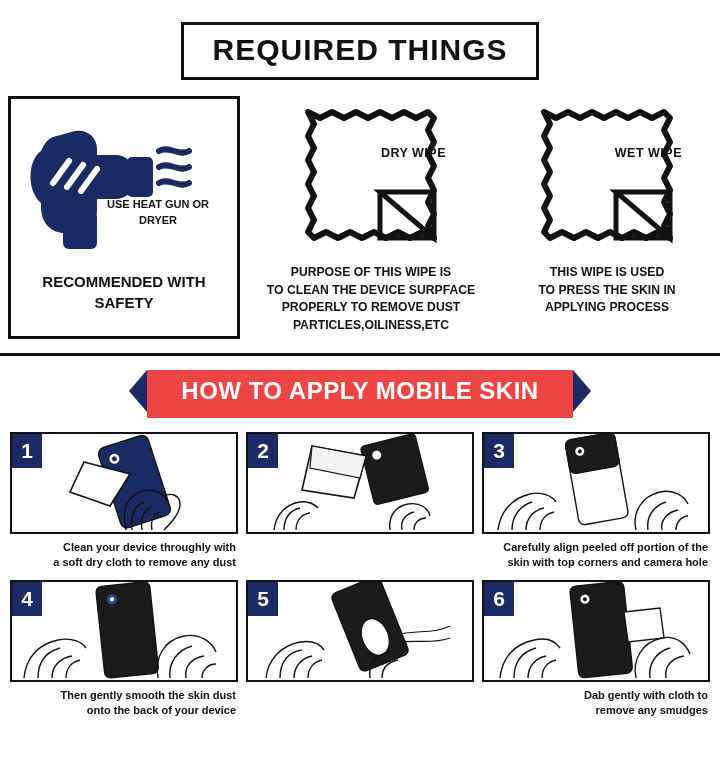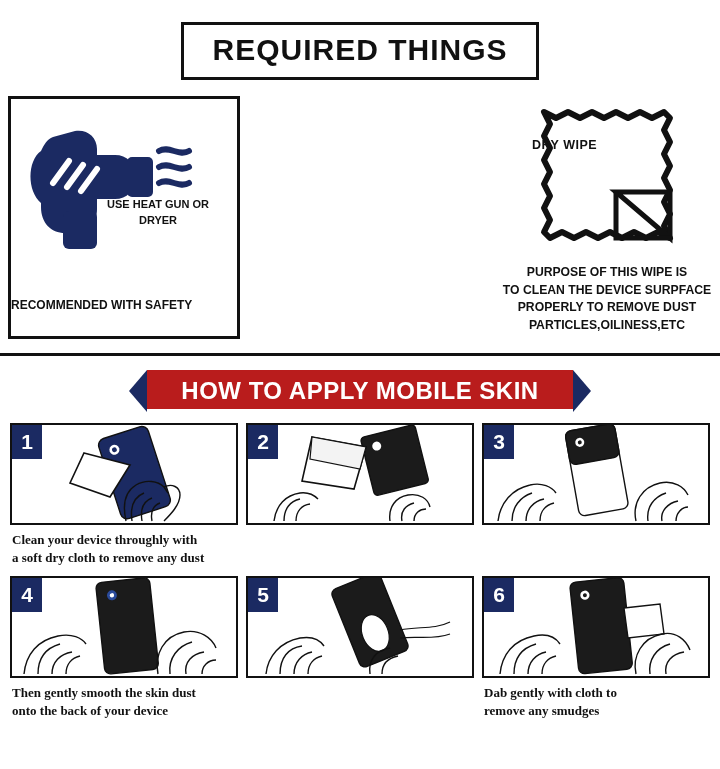--- a/index.html
+++ b/index.html
@@ -74,42 +74,42 @@
     text-align: center;
     font-size: 11px;
     font-weight: bold;
     line-height: 1.45;
   }
   .heatgun-bottom {
     position: absolute;
     left: 0;
     right: 0;
     bottom: 22px;
-    text-align: left;
-    font-size: 12px;
+    text-align: center;
+    font-size: 15px;
     font-weight: bold;
     line-height: 1.45;
   }
 
   .wipe-cell {
     width: 210px;
     text-align: center;
   }
   .wipe-art {
     width: 150px;
     height: 150px;
     margin: 4px auto 0 auto;
     position: relative;
   }
   .wipe-label {
     position: absolute;
-    top: 38px;
+    top: 46px;
     left: 0;
     right: 0;
-    text-align: left;
+    text-align: right;
     font-size: 12.5px;
     font-weight: bold;
     letter-spacing: 0.5px;
   }
   .wipe-caption {
     margin-top: 14px;
     font-size: 12.2px;
     font-weight: bold;
     line-height: 1.45;
   }
@@ -123,26 +123,26 @@
   }
 
   
   .banner-wrap {
     display: flex;
     justify-content: center;
     margin-top: 14px;
   }
   .banner {
     position: relative;
-    background: #b91c1c;
+    background: #ef4444;
     color: #ffffff;
     font-size: 24px;
     font-weight: bold;
     letter-spacing: 0.5px;
-    padding: 7px 34px 4px 34px;
+    padding: 7px 34px 13px 34px;
     text-align: center;
   }
   .banner::before,
   .banner::after {
     content: "";
     position: absolute;
     top: 0;
     width: 0;
     height: 0;
     border-top: 21px solid transparent;
@@ -185,27 +185,26 @@
     background: #1b2a62;
     color: #ffffff;
     font-size: 21px;
     font-weight: bold;
     display: flex;
     align-items: center;
     justify-content: center;
     z-index: 5;
   }
   .step-caption {
-    text-align: left;
-    font-size: 13px;
+    text-align: right;
+    font-size: 11px;
     font-weight: bold;
     line-height: 1.35;
     padding: 6px 2px 8px 2px;
     white-space: pre-line;
-    font-family: Liberation Serif, serif;
   }
   .art {
     position: absolute;
     inset: 0;
   }
   svg { display: block; }
 </style>
 </head>
 <body>
 
@@ -273,20 +272,36 @@
           <path d="M84,92 L84,138 L138,138" fill="none" stroke="#111111" stroke-width="5"></path>
         </svg>
         <div class="wipe-label">DRY WIPE</div>
       </div>
       <div class="wipe-caption" style="white-space: pre-line;">PURPOSE OF THIS WIPE IS
 TO CLEAN THE DEVICE SURPFACE
 PROPERLY  TO REMOVE DUST
 PARTICLES,OILINESS,ETC</div>
     </div>
 
+    <div class="req-cell wipe-cell">
+      <div class="wipe-art">
+        <svg viewBox="0 0 150 150" width="150" height="150" aria-hidden="true">
+          <polygon points="12,12 24,18 36,12 48,18 60,12 72,18 84,12 96,18 108,12 120,18 132,12 138,18
+                           132,30 138,42 132,54 138,66 132,78 138,90 132,102 138,114 132,126 138,138
+                           126,132 114,138 102,132 90,138 78,132 66,138 54,132 42,138 30,132 18,138 12,132
+                           18,120 12,108 18,96 12,84 18,72 12,60 18,48 12,36 18,24" fill="none" stroke="#111111" stroke-width="6" stroke-linejoin="round"></polygon>
+          <path d="M84,92 L138,92 L138,138 Z" fill="none" stroke="#111111" stroke-width="5"></path>
+          <path d="M84,92 L84,138 L138,138" fill="none" stroke="#111111" stroke-width="5"></path>
+        </svg>
+        <div class="wipe-label">WET WIPE</div>
+      </div>
+      <div class="wipe-caption" style="white-space: pre-line;">THIS WIPE IS USED
+TO PRESS THE SKIN IN
+APPLYING PROCESS</div>
+    </div>
   </div>
 
   <div class="divider"></div>
 
   <div class="banner-wrap">
     <div class="banner">HOW TO APPLY MOBILE SKIN</div>
   </div>
 
   <div class="steps">
 
@@ -364,20 +379,22 @@
               <path d="M54,96 C54,86 60,80 68,78"></path>
 
               <path d="M150,96 C146,78 156,62 174,58 C188,55 198,62 202,70"></path>
               <path d="M162,96 C160,82 168,72 180,68"></path>
               <path d="M176,96 C174,86 182,78 192,76"></path>
               <path d="M190,96 C190,88 196,82 202,82"></path>
             </g>
           </svg>
         </div>
       </div>
+      <div class="step-caption">Carefully align peeled off portion of the
+skin with top corners and camera hole</div>
     </div>
 
     <div class="step">
       <div class="step-img">
         <div class="step-num">4</div>
         <div class="art">
           <svg viewBox="0 0 220 98" width="100%" height="100%" preserveAspectRatio="xMidYMid meet" aria-hidden="true">
             <g stroke="#111111" stroke-width="1.4" fill="none">
               <g transform="rotate(-6 112 46)">
                 <rect x="86" y="2" width="54" height="92" rx="6" fill="#1b1b1b" stroke="#111111"></rect>

